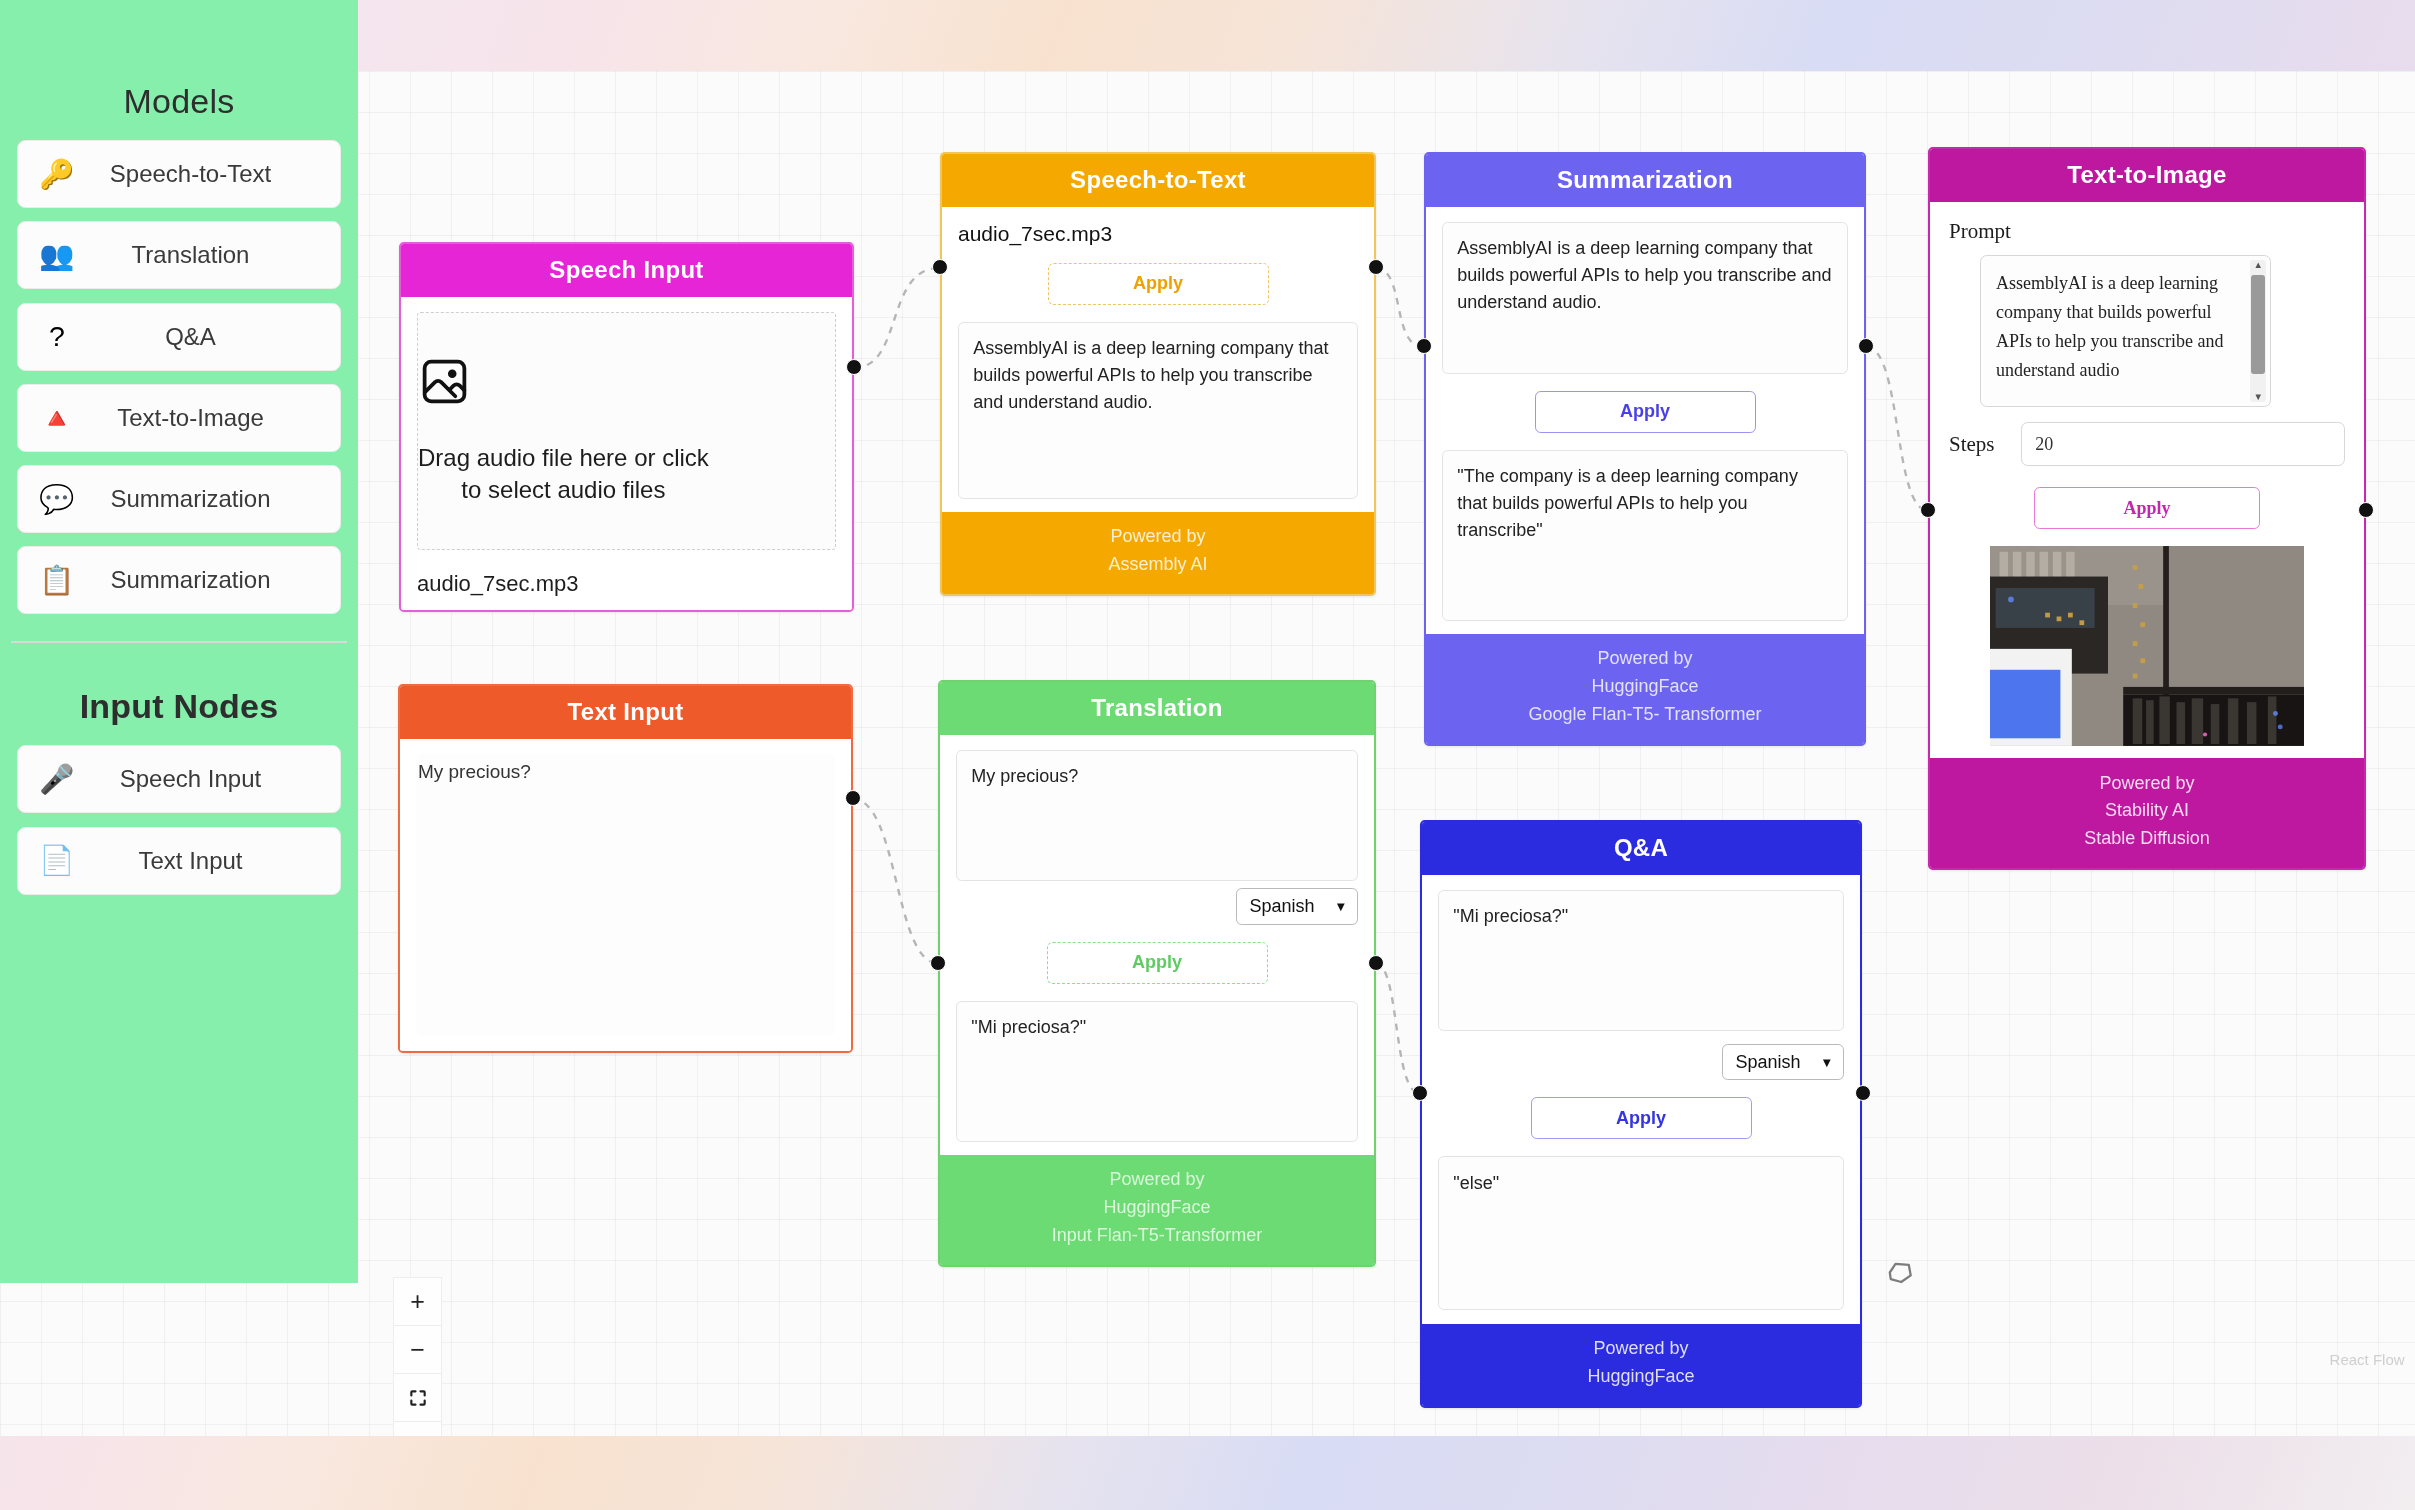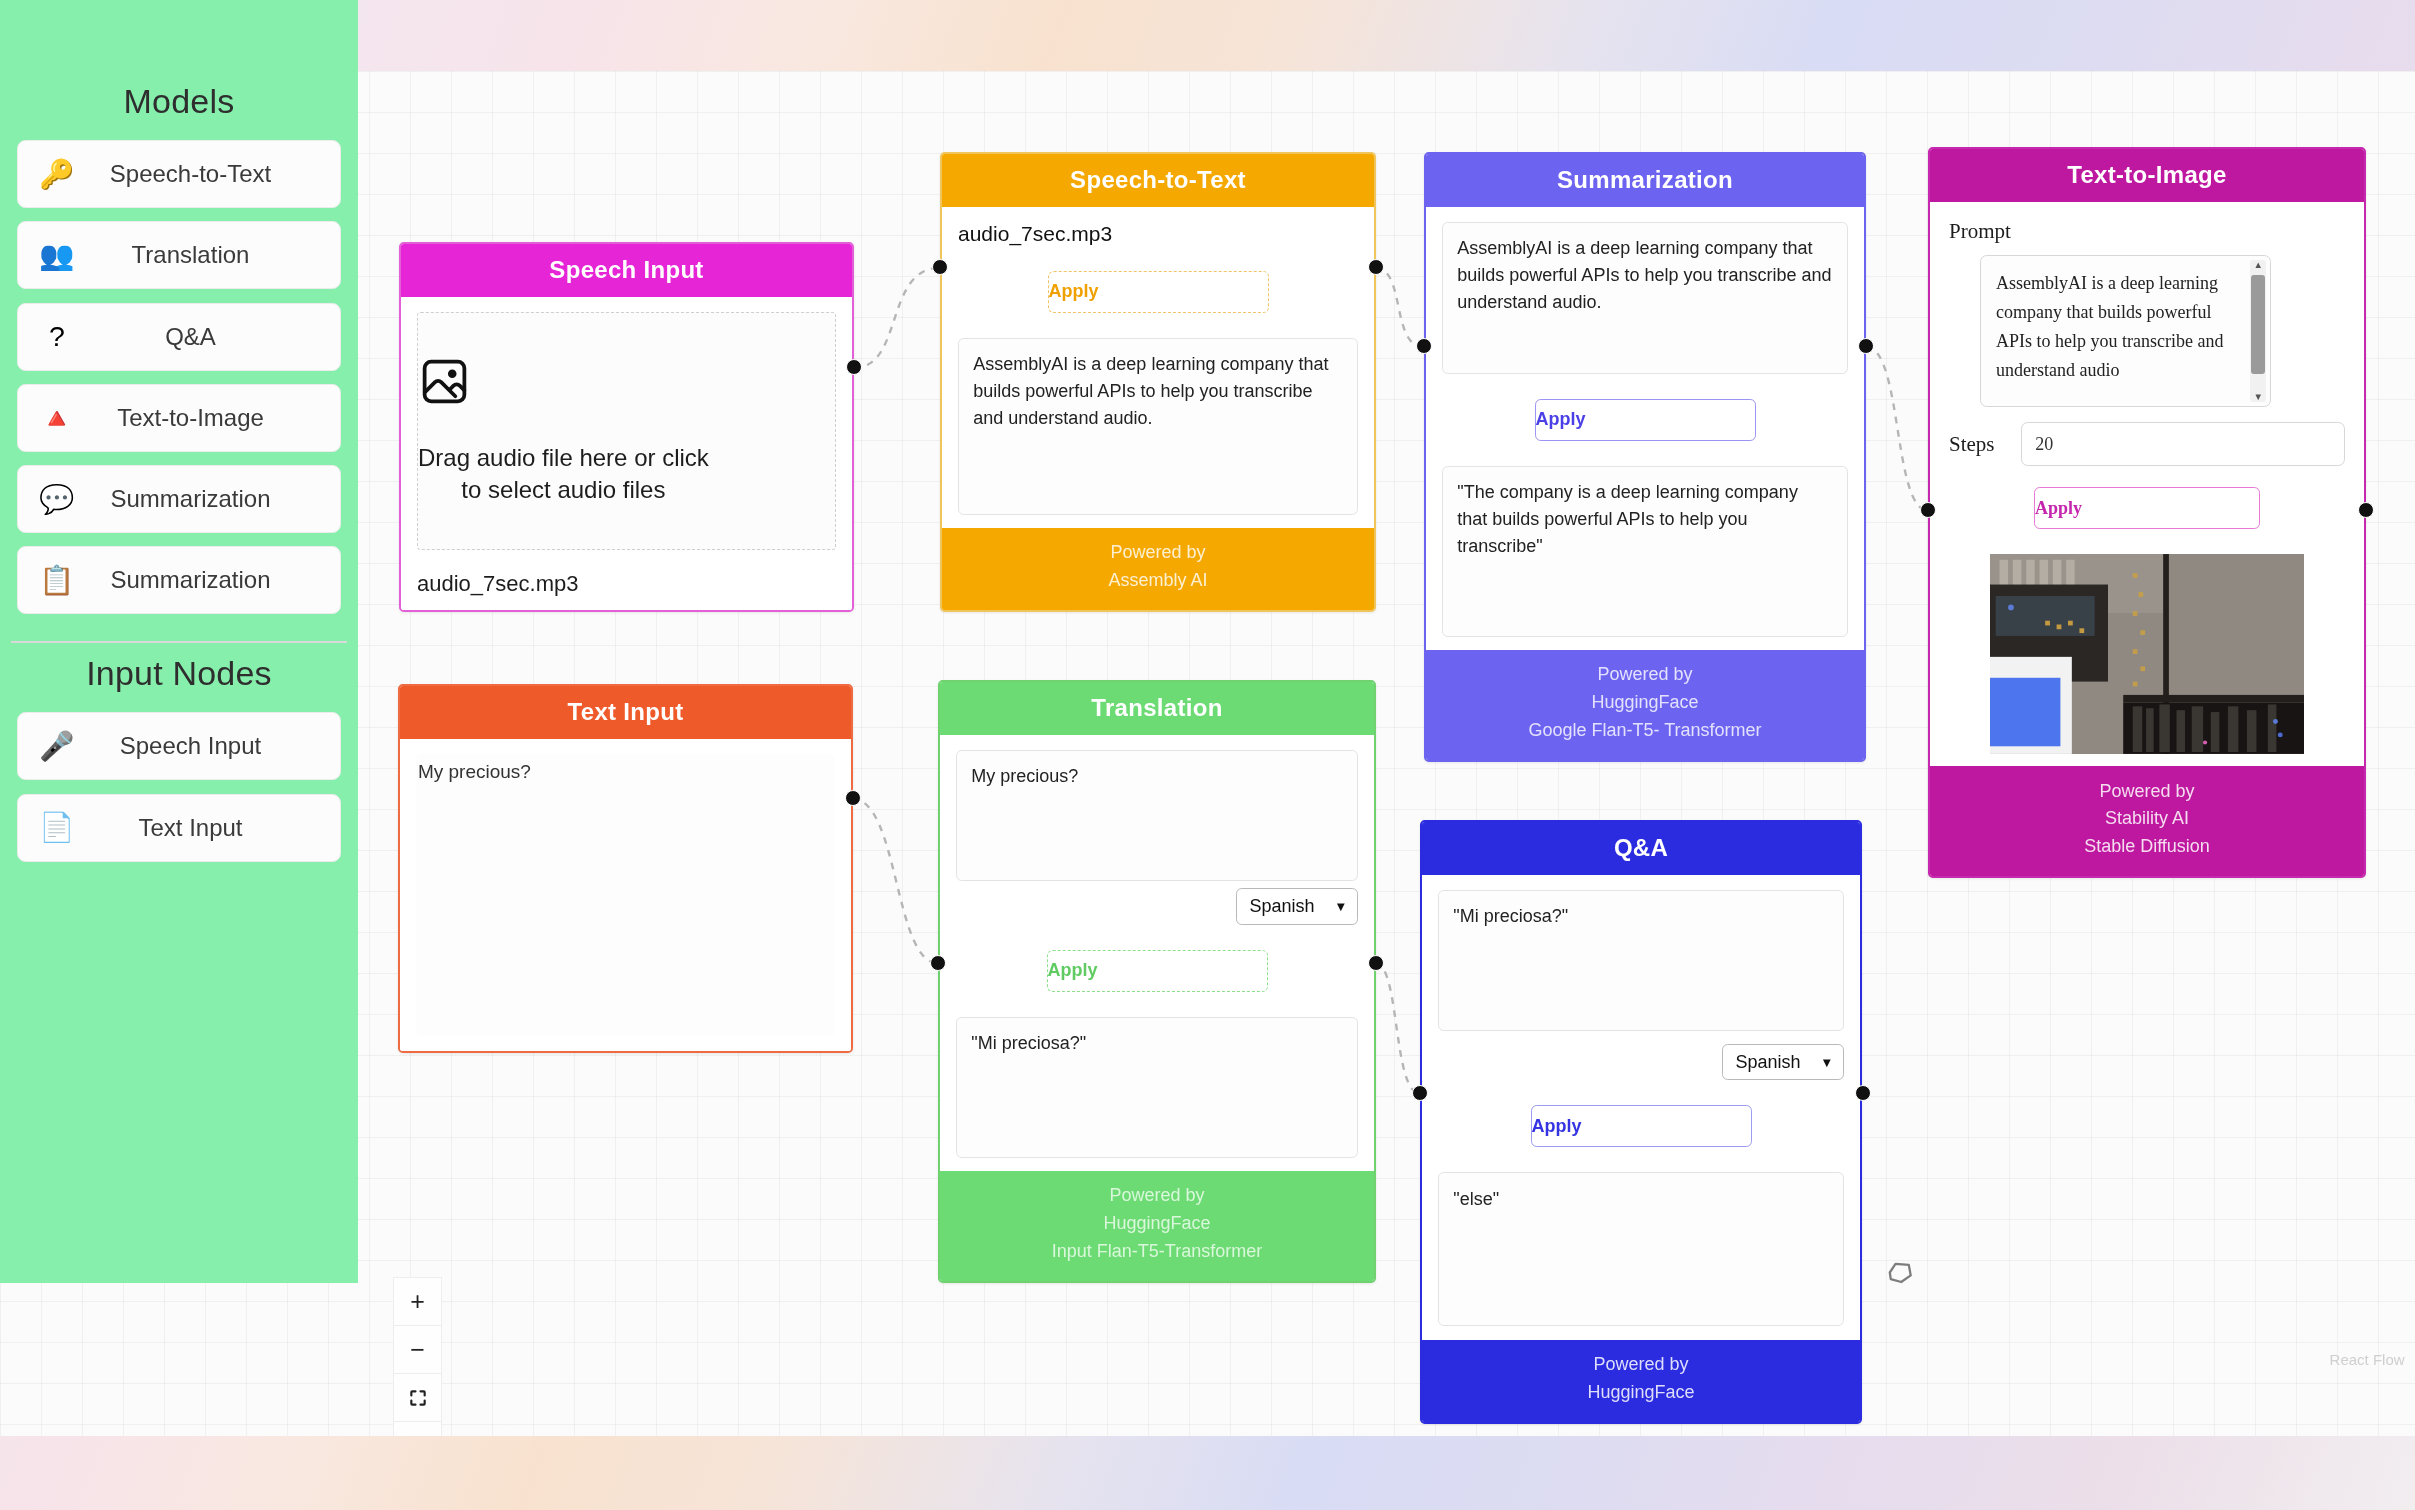--- a/index.html
+++ b/index.html
@@ -35,21 +35,21 @@
     z-index: 40;
   }
   .side-title {
     text-align: center;
     font-size: 34px;
     color: #2e2e2e;
     font-weight: 400;
     letter-spacing: 0.2px;
   }
   #models-title { margin-top: 82px; }
-  #inputs-title { margin-top: 11px; }
+  #inputs-title { margin-top: 44px; font-weight: bold; }
   .side-list { padding: 0 17px; margin-top: 19px; }
   .side-item {
     height: 68px;
     background: #fcfcfc;
     border: 1.4px solid #ececec;
     border-radius: 8.6px;
     display: flex;
     align-items: center;
     margin-bottom: 13.3px;
     padding: 0 17px;
@@ -101,22 +101,22 @@
     padding: 12.4px 14.3px;
     font-size: 18px;
     line-height: 1.5;
     color: #222;
     overflow: hidden;
     white-space: pre-wrap;
   }
   .apply-btn {
     display: block;
     width: 221px;
-    margin: 25px auto;
-    text-align: left;
+    margin: 17px auto;
+    text-align: center;
     font-weight: bold;
     font-size: 18px;
     padding: 9.5px 0;
     border-radius: 5.7px;
     background: #fff;
     cursor: pointer;
   }
   .sel {
     display: inline-flex; align-items: center; justify-content: space-between;
     border: 1.4px solid #b9b9b9;

